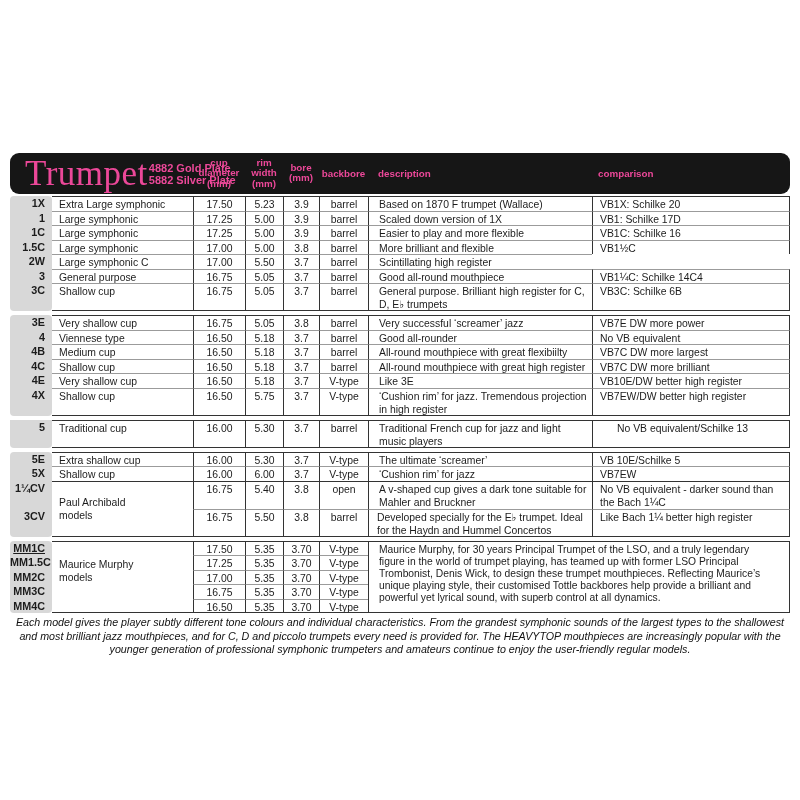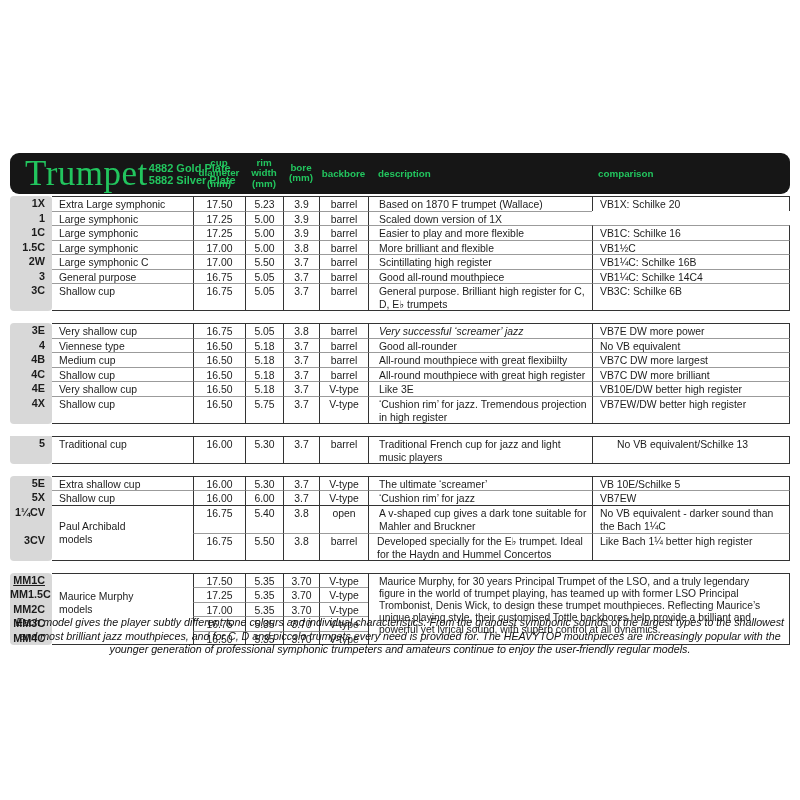--- a/index.html
+++ b/index.html
@@ -1,35 +1,35 @@
 <!DOCTYPE html>
 <html><head>
 <meta charset="utf-8">
 <style>
   html,body{margin:0;padding:0;background:#fff;}
   body{width:800px;height:800px;font-family:"Liberation Sans",sans-serif;color:#1c1c1c;}
   .page{position:relative;width:800px;height:800px;background:#fff;overflow:hidden;}
 
   
   .bar{position:absolute;left:10px;top:153px;width:780px;height:41px;background:#161616;
-       border-radius:9px;color:#22c55e;display:flex;align-items:center;box-sizing:border-box;}
+       border-radius:9px;color:#ec4899;display:flex;align-items:center;box-sizing:border-box;}
   .title{font-family:"Liberation Serif",serif;font-size:35px;font-weight:400;margin-left:15px;
          letter-spacing:.5px;line-height:35px;}
   .subtitle{margin-left:1px;font-size:11px;font-weight:bold;line-height:12px;white-space:pre-line;}
   .hc{position:absolute;top:50%;transform:translateY(-50%);font-size:9.8px;font-weight:bold;
       line-height:10.6px;white-space:pre-line;}
   .hc-c{text-align:center;}
   .hc0{left:183px;width:52px;} .hc1{left:235px;width:38px;} .hc2{left:273px;width:36px;}
   .hc3{left:309px;width:49px;} .hc4{left:368px;width:200px;text-align:left;}
   .hc5{left:588px;width:190px;text-align:left;}
 
   
   .tbl{position:absolute;left:10px;top:196px;width:780px;}
   .group{display:grid;grid-template-columns:42px 141px 52px 38px 36px 49px 224px 198px;
-         margin-bottom:12px;}
+         margin-bottom:4px;}
   .cell{font-size:10.4px;line-height:13px;box-sizing:border-box;overflow:hidden;}
   .c-model{background:#d8d8d8;font-weight:bold;font-size:10.8px;text-align:right;
            padding:1px 7px 0 0;}
   .rt{border-radius:4px 4px 0 0;} .rb{border-radius:0 0 4px 4px;}
   .c-type{padding:1px 2px 0 7px;}
   .c-num{text-align:center;padding-top:1px;}
   .c-desc{padding:1px 4px 0 10px;}
   .c-comp{padding:1px 4px 0 7px;}
   .pre{white-space:pre-line;}
   .tm-center{display:flex;align-items:center;}
@@ -79,20 +79,21 @@
         <div class="cell c-num bl bt-d" style="grid-area: 1 / 6;">barrel</div>
         <div class="cell c-desc bl bt-d" style="grid-area: 1 / 7;">Based on 1870 F trumpet (Wallace)</div>
         <div class="cell c-comp bl br bt-d" style="grid-area: 1 / 8;">VB1X: Schilke 20</div>
         <div class="cell c-model" style="grid-area: 2 / 1;">1</div>
         <div class="cell c-type bt-l" style="grid-area: 2 / 2;">Large symphonic</div>
         <div class="cell c-num bl bt-l" style="grid-area: 2 / 3;">17.25</div>
         <div class="cell c-num bl bt-l" style="grid-area: 2 / 4;">5.00</div>
         <div class="cell c-num bl bt-l" style="grid-area: 2 / 5;">3.9</div>
         <div class="cell c-num bl bt-l" style="grid-area: 2 / 6;">barrel</div>
         <div class="cell c-desc bl bt-l" style="grid-area: 2 / 7;">Scaled down version of 1X</div>
+        <div class="cell c-comp bl br bt-l" style="grid-area: 2 / 8;">VB1: Schilke 17D</div>
         <div class="cell c-model" style="grid-area: 3 / 1;">1C</div>
         <div class="cell c-type bt-l" style="grid-area: 3 / 2;">Large symphonic</div>
         <div class="cell c-num bl bt-l" style="grid-area: 3 / 3;">17.25</div>
         <div class="cell c-num bl bt-l" style="grid-area: 3 / 4;">5.00</div>
         <div class="cell c-num bl bt-l" style="grid-area: 3 / 5;">3.9</div>
         <div class="cell c-num bl bt-l" style="grid-area: 3 / 6;">barrel</div>
         <div class="cell c-desc bl bt-l" style="grid-area: 3 / 7;">Easier to play and more flexible</div>
         <div class="cell c-comp bl br bt-l" style="grid-area: 3 / 8;">VB1C: Schilke 16</div>
         <div class="cell c-model" style="grid-area: 4 / 1;">1.5C</div>
         <div class="cell c-type bt-l" style="grid-area: 4 / 2;">Large symphonic</div>
@@ -102,21 +103,20 @@
         <div class="cell c-num bl bt-l" style="grid-area: 4 / 6;">barrel</div>
         <div class="cell c-desc bl bt-l" style="grid-area: 4 / 7;">More brilliant and flexible</div>
         <div class="cell c-comp bl br bt-l" style="grid-area: 4 / 8;">VB1½C</div>
         <div class="cell c-model" style="grid-area: 5 / 1;">2W</div>
         <div class="cell c-type bt-l" style="grid-area: 5 / 2;">Large symphonic C</div>
         <div class="cell c-num bl bt-l" style="grid-area: 5 / 3;">17.00</div>
         <div class="cell c-num bl bt-l" style="grid-area: 5 / 4;">5.50</div>
         <div class="cell c-num bl bt-l" style="grid-area: 5 / 5;">3.7</div>
         <div class="cell c-num bl bt-l" style="grid-area: 5 / 6;">barrel</div>
         <div class="cell c-desc bl bt-l" style="grid-area: 5 / 7;">Scintillating high register</div>
-        <div class="cell c-comp bl br bt-l" style="grid-area: 5 / 8;">VB1¼C: Schilke 16B</div>
         <div class="cell c-model" style="grid-area: 6 / 1;">3</div>
         <div class="cell c-type bt-l" style="grid-area: 6 / 2;">General purpose</div>
         <div class="cell c-num bl bt-l" style="grid-area: 6 / 3;">16.75</div>
         <div class="cell c-num bl bt-l" style="grid-area: 6 / 4;">5.05</div>
         <div class="cell c-num bl bt-l" style="grid-area: 6 / 5;">3.7</div>
         <div class="cell c-num bl bt-l" style="grid-area: 6 / 6;">barrel</div>
         <div class="cell c-desc bl bt-l" style="grid-area: 6 / 7;">Good all-round mouthpiece</div>
         <div class="cell c-comp bl br bt-l" style="grid-area: 6 / 8;">VB1¼C: Schilke 14C4</div>
         <div class="cell c-model rb" style="grid-area: 7 / 1;">3C</div>
         <div class="cell c-type bt-l bb-d" style="grid-area: 7 / 2;">Shallow cup</div>
@@ -127,21 +127,21 @@
         <div class="cell c-desc bl bt-l bb-d" style="grid-area: 7 / 7;">General purpose. Brilliant high register for C, D, E♭ trumpets</div>
         <div class="cell c-comp bl br bt-l bb-d" style="grid-area: 7 / 8;">VB3C: Schilke 6B</div>
       </div>
       <div class="group" style="grid-template-rows: 14.5px 14.5px 14.5px 14.5px 14.5px 28px;">
         <div class="cell c-model rt" style="grid-area: 1 / 1;">3E</div>
         <div class="cell c-type bt-d" style="grid-area: 1 / 2;">Very shallow cup</div>
         <div class="cell c-num bl bt-d" style="grid-area: 1 / 3;">16.75</div>
         <div class="cell c-num bl bt-d" style="grid-area: 1 / 4;">5.05</div>
         <div class="cell c-num bl bt-d" style="grid-area: 1 / 5;">3.8</div>
         <div class="cell c-num bl bt-d" style="grid-area: 1 / 6;">barrel</div>
-        <div class="cell c-desc bl bt-d" style="grid-area: 1 / 7; font-style: italic;">Very successful ‘screamer’ jazz</div>
+        <div class="cell c-desc bl bt-d" style="grid-area: 1 / 7;">Very successful ‘screamer’ jazz</div>
         <div class="cell c-comp bl br bt-d" style="grid-area: 1 / 8;">VB7E DW more power</div>
         <div class="cell c-model" style="grid-area: 2 / 1;">4</div>
         <div class="cell c-type bt-l" style="grid-area: 2 / 2;">Viennese type</div>
         <div class="cell c-num bl bt-l" style="grid-area: 2 / 3;">16.50</div>
         <div class="cell c-num bl bt-l" style="grid-area: 2 / 4;">5.18</div>
         <div class="cell c-num bl bt-l" style="grid-area: 2 / 5;">3.7</div>
         <div class="cell c-num bl bt-l" style="grid-area: 2 / 6;">barrel</div>
         <div class="cell c-comp bl br bt-l" style="grid-area: 2 / 8;">No VB equivalent</div>
         <div class="cell c-desc bl bt-l" style="grid-area: 2 / 7;">Good all-rounder</div>
         <div class="cell c-model" style="grid-area: 3 / 1;">4B</div>

